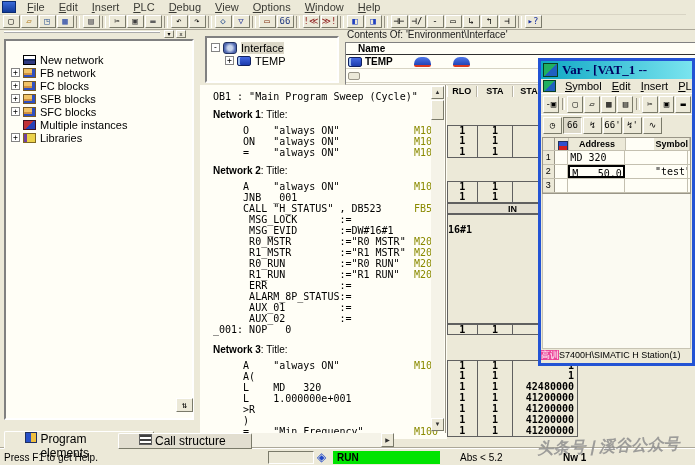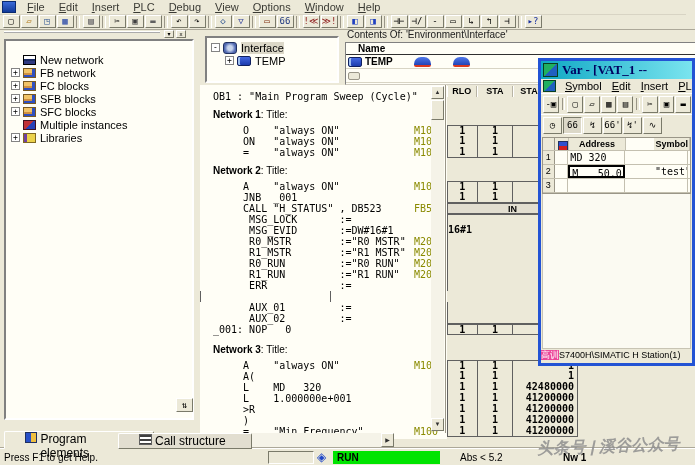--- a/index.html
+++ b/index.html
@@ -339,20 +339,21 @@
           <div class="bigval"></div>
         </div>
       </div>
       <div class="erow">
         <div class="ecode">      ERR            :=</div>
         <div class="estat big g-m" style="height: 11px;">
           <div class="bigval"></div>
         </div>
       </div>
       <div class="erow">
+        <div class="ecode">      ALARM_8P_STATUS:=</div>
         <div class="estat big g-m" style="height: 11px;">
           <div class="bigval"></div>
         </div>
       </div>
       <div class="erow">
         <div class="ecode">      AUX_01         :=</div>
         <div class="estat big g-m" style="height: 11px;">
           <div class="bigval"></div>
         </div>
       </div>

